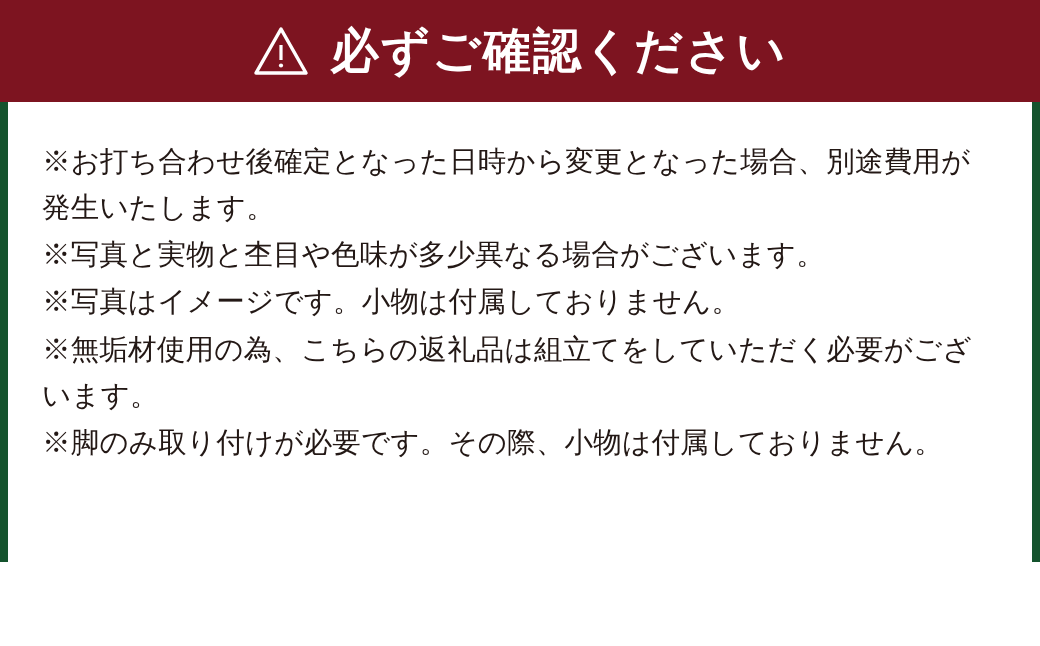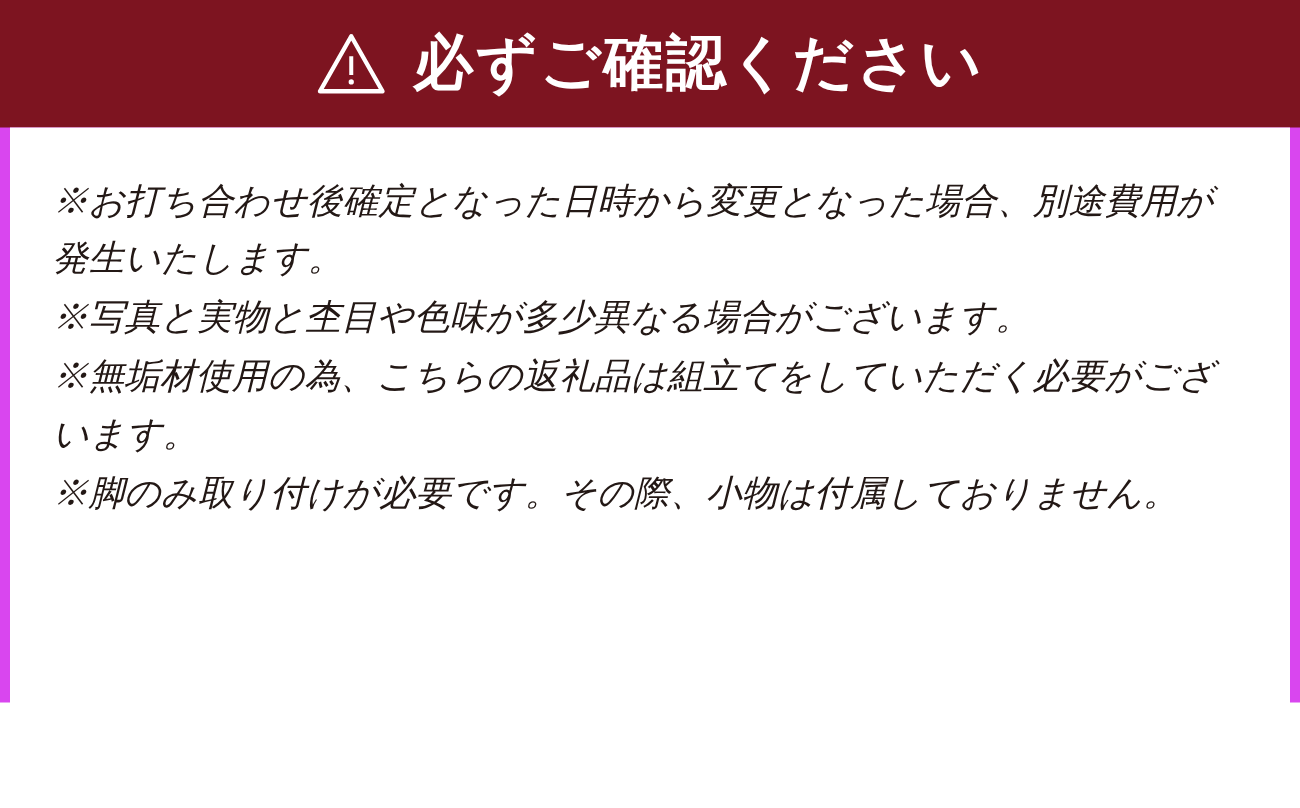--- a/index.html
+++ b/index.html
@@ -10,21 +10,21 @@
     width: 1040px;
     height: 646px;
     background: #ffffff;
     font-family: "Liberation Sans", sans-serif;
     overflow: hidden;
   }
   .page {
     position: relative;
     width: 1040px;
     height: 562px;
-    background: #d946ef;
+    background: #14532d;
     box-sizing: border-box;
     padding-left: 12px;
   }
   .header {
     position: absolute;
     left: 0;
     top: 0;
     width: 1040px;
     height: 102px;
     background: #7d1420;
@@ -54,21 +54,20 @@
     width: 1024px;
     height: 536px;
     background: #ffffff;
     box-sizing: border-box;
     padding: 36px 34px 0 34px;
   }
   .notes {
     list-style: none;
     margin: 0;
     padding: 0;
-    font-style: italic;
   }
   .note {
     color: #231815;
     font-size: 28.5px;
     line-height: 1.62;
     letter-spacing: 0.2px;
     margin: 0 0 1px 0;
     text-indent: 0;
   }
 </style>
@@ -83,18 +82,19 @@
       <rect x="26.4" y="20" width="3.2" height="15" fill="#ffffff"></rect>
       <circle cx="28" cy="40.5" r="2.1" fill="#ffffff"></circle>
     </svg>
     <div class="header-title">必ずご確認ください</div>
   </div>
 
   <div class="body-card">
     <ul class="notes">
       <li class="note">※お打ち合わせ後確定となった日時から変更となった場合、別途費用が発生いたします。</li>
       <li class="note">※写真と実物と杢目や色味が多少異なる場合がございます。</li>
+      <li class="note">※写真はイメージです。小物は付属しておりません。</li>
       <li class="note">※無垢材使用の為、こちらの返礼品は組立てをしていただく必要がございます。</li>
       <li class="note">※脚のみ取り付けが必要です。その際、小物は付属しておりません。</li>
     </ul>
   </div>
 
 </div>
 
 </body></html>

